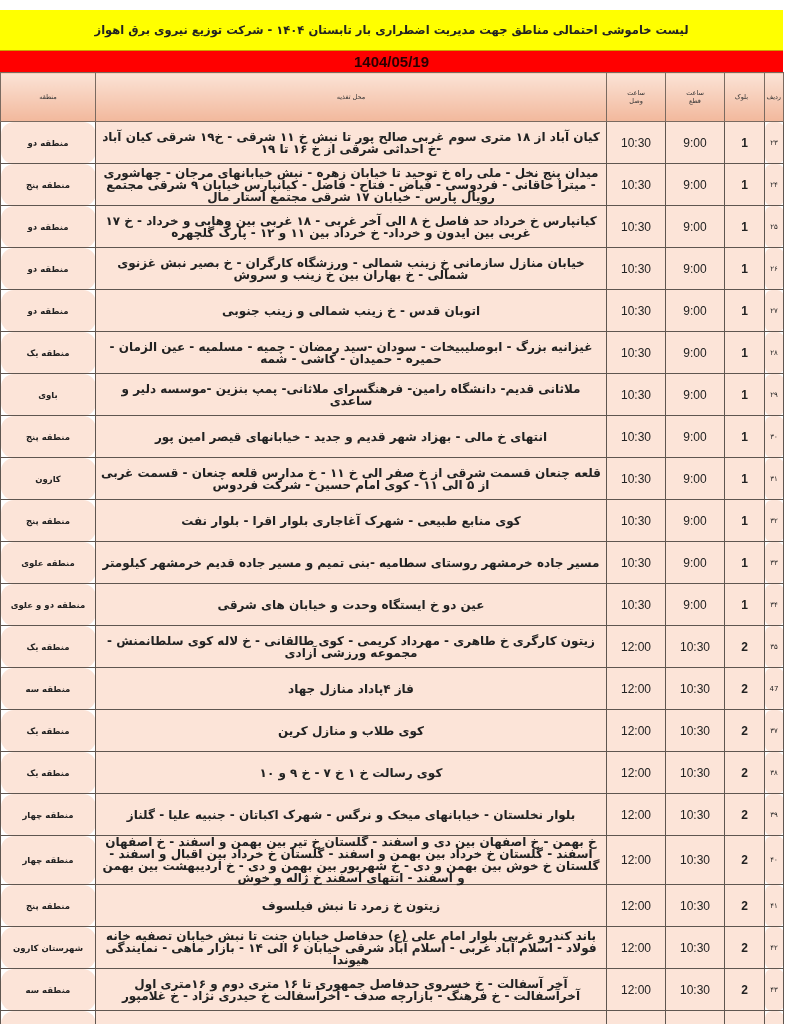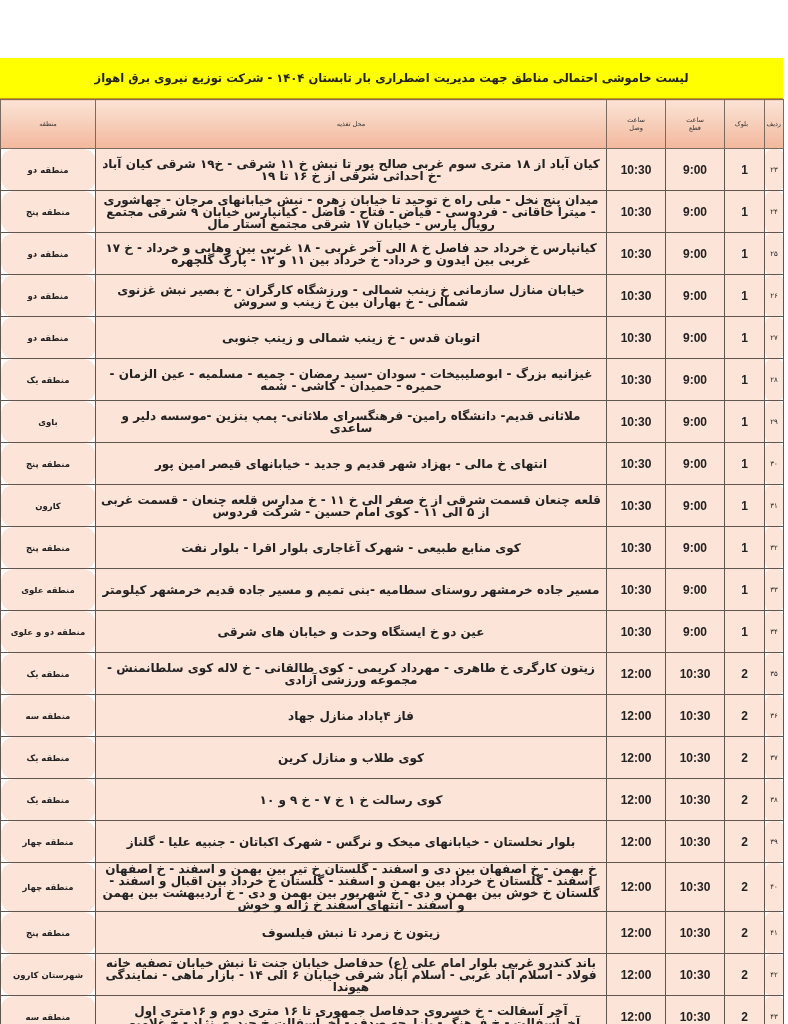--- a/index.html
+++ b/index.html
@@ -2,52 +2,52 @@
 <html><head>
 <meta charset="utf-8">
 <style>
   html, body { margin: 0; padding: 0; background: #ffffff; }
   body { width: 788px; height: 1024px; overflow: hidden; position: relative; font-family: "DejaVu Sans", sans-serif; }
   .sheet { position: absolute; left: 0; top: 10px; width: 783px; }
   .title-bar {
     height: 40px; background: #ffff00; display: flex; align-items: center; justify-content: center;
     font-size: 11.5px; font-weight: bold; color: #222; direction: rtl;
     border-bottom: 1px solid #c9a100;
-    margin-top: 48px;
   }
   .date-bar {
     height: 21px; background: #ff0000; display: flex; align-items: center; justify-content: center;
     font-family: "Liberation Sans", sans-serif; font-weight: bold; font-size: 15px; color: #2a0000;
   }
   table { border-collapse: collapse; table-layout: fixed; width: 783px; direction: rtl; }
   th {
     height: 16px; font-size: 6.5px; font-weight: normal; color: #333;
     background: linear-gradient(#fbe3d6, #f2b89c); border: 1px solid #7a6a60; padding: 16px;
   }
   td {
     height: 41px; background: #fce4d8; border: 1px solid #5f5650; padding: 0 4px;
     text-align: center; vertical-align: middle; color: #222;
   }
   td.loc { font-size: 12px; font-weight: bold; line-height: 12px; }
   td.zone { font-size: 8.5px; font-weight: bold; border-radius: 13px; }
-  td.time { font-family: "Liberation Sans", sans-serif; font-size: 12px; font-weight: bold; margin-left: 8px; }
+  td.time { font-family: "Liberation Sans", sans-serif; font-size: 12px; font-weight: normal; margin-left: 8px; }
   td.block { font-family: "Liberation Sans", sans-serif; font-size: 12px; font-weight: bold; }
   td.num { font-size: 7px; padding: 0; border-radius: 7px; }
   col.c-num { width: 19px; }
   col.c-block { width: 40px; }
   col.c-cut { width: 59px; }
   col.c-con { width: 59px; }
   col.c-loc { width: 511px; }
   col.c-zone { width: 95px; }
 </style>
 </head>
 <body>
 
 <div class="sheet">
   <div class="title-bar">لیست خاموشی احتمالی مناطق جهت مدیریت اضطراری بار تابستان ۱۴۰۴ - شرکت توزیع نیروی برق اهواز</div>
+  <div class="date-bar">1404/05/19</div>
 
   <table>
     <colgroup>
       <col class="c-num">
         <col class="c-block">
         <col class="c-cut">
         <col class="c-con">
         <col class="c-loc">
         <col class="c-zone">
     </colgroup>
@@ -160,21 +160,21 @@
   </tr>
         <tr>
     <td class="num">۳۵</td>
     <td class="block">2</td>
     <td class="time">10:30</td>
     <td class="time">12:00</td>
     <td class="loc">زیتون کارگری خ طاهری - مهرداد کریمی - کوی طالقانی - خ لاله کوی سلطانمنش - مجموعه ورزشی آزادی</td>
     <td class="zone">منطقه یک</td>
   </tr>
         <tr>
-    <td class="num">۳۶</td>
+    <td class="num">47</td>
     <td class="block">2</td>
     <td class="time">10:30</td>
     <td class="time">12:00</td>
     <td class="loc">فاز ۴پاداد منازل جهاد</td>
     <td class="zone">منطقه سه</td>
   </tr>
         <tr>
     <td class="num">۳۷</td>
     <td class="block">2</td>
     <td class="time">10:30</td>

